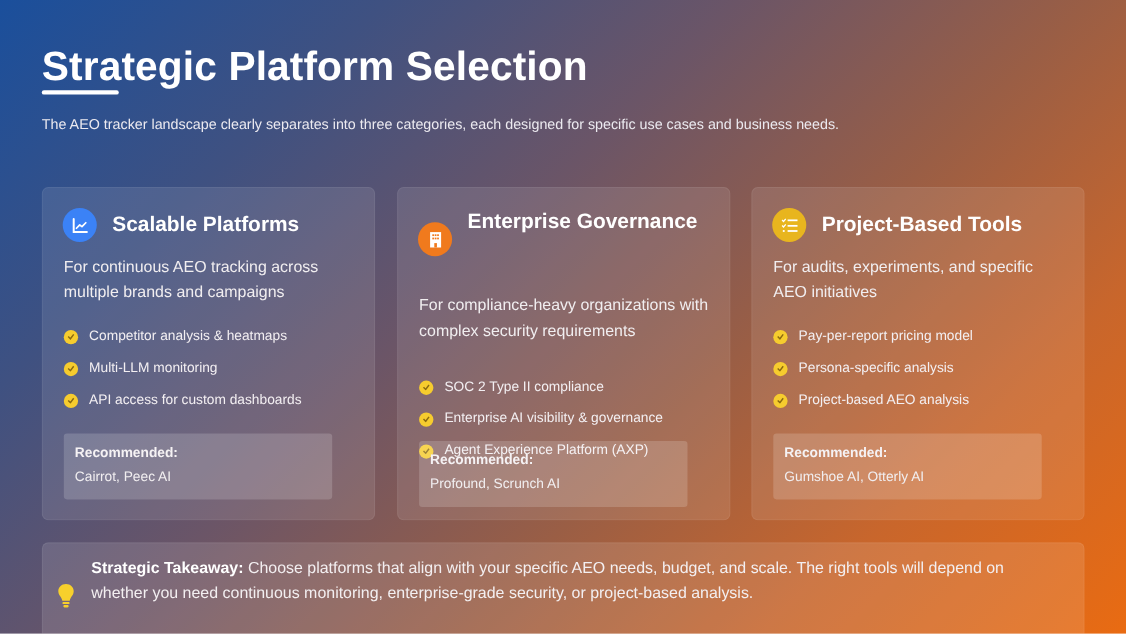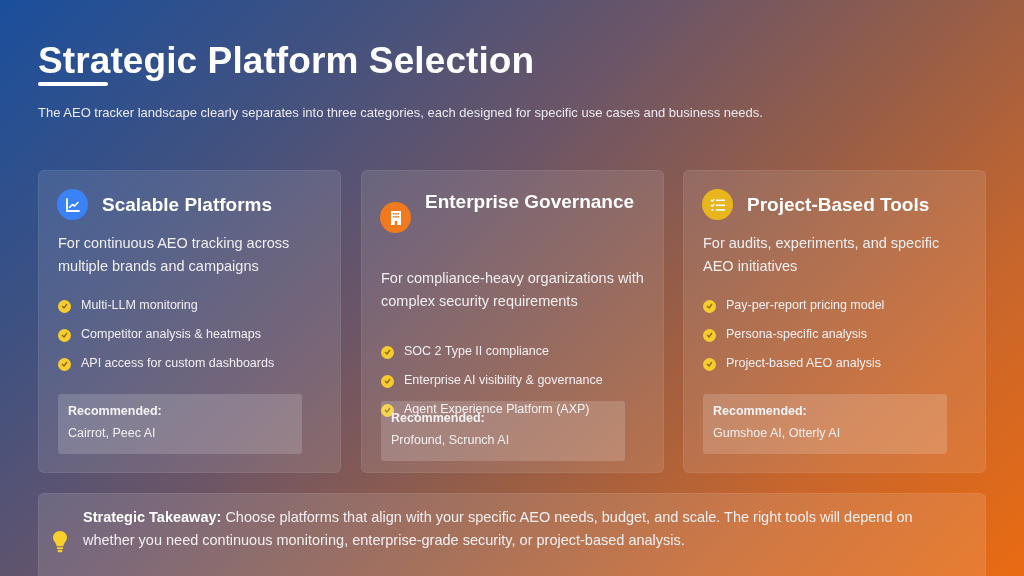--- a/index.html
+++ b/index.html
@@ -109,29 +109,29 @@
       <div class="card-title">Scalable Platforms</div>
     </div>
     <div class="card-desc">For continuous AEO tracking across multiple brands and campaigns</div>
     <ul class="features">
       <li class="feature">
         <span class="check">
             <svg width="7" height="6" viewBox="0 0 7 6">
               <path d="M1 3 L3 5 L6 1" stroke="#8a6a10" stroke-width="1.3" fill="none"></path>
             </svg>
           </span>
+        <span>Competitor analysis &amp; heatmaps</span>
+      </li>
+      <li class="feature">
+        <span class="check">
+            <svg width="7" height="6" viewBox="0 0 7 6">
+              <path d="M1 3 L3 5 L6 1" stroke="#8a6a10" stroke-width="1.3" fill="none"></path>
+            </svg>
+          </span>
         <span>Multi-LLM monitoring</span>
-      </li>
-      <li class="feature">
-        <span class="check">
-            <svg width="7" height="6" viewBox="0 0 7 6">
-              <path d="M1 3 L3 5 L6 1" stroke="#8a6a10" stroke-width="1.3" fill="none"></path>
-            </svg>
-          </span>
-        <span>Competitor analysis &amp; heatmaps</span>
       </li>
       <li class="feature">
         <span class="check">
             <svg width="7" height="6" viewBox="0 0 7 6">
               <path d="M1 3 L3 5 L6 1" stroke="#8a6a10" stroke-width="1.3" fill="none"></path>
             </svg>
           </span>
         <span>API access for custom dashboards</span>
       </li>
     </ul>

